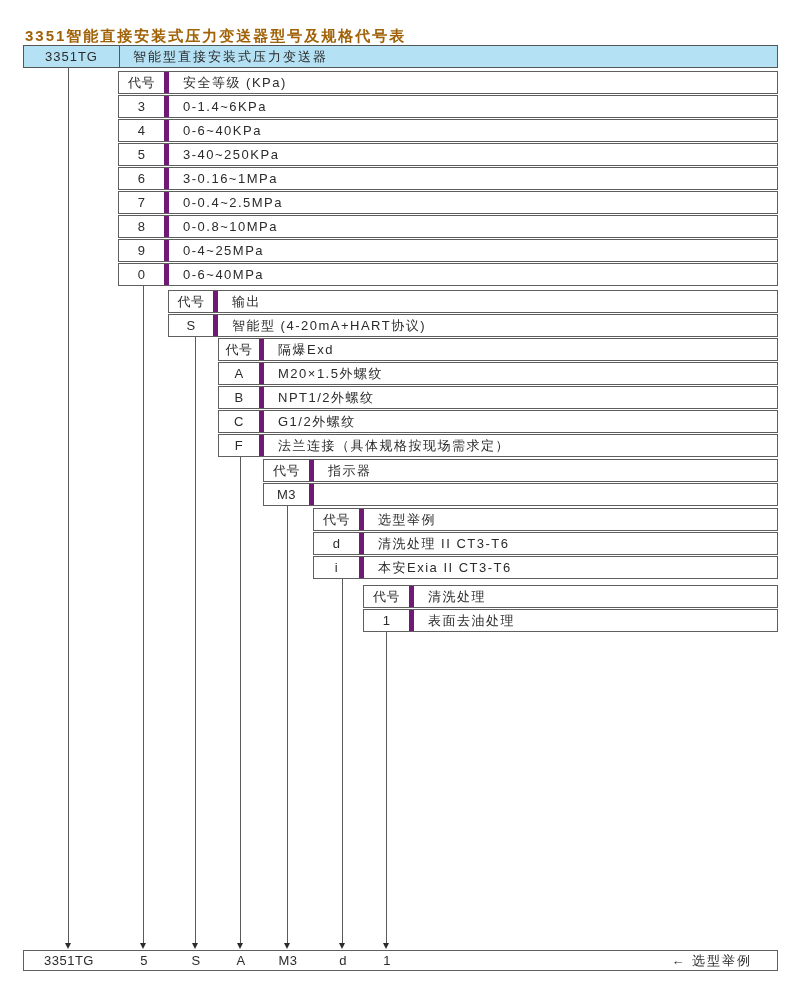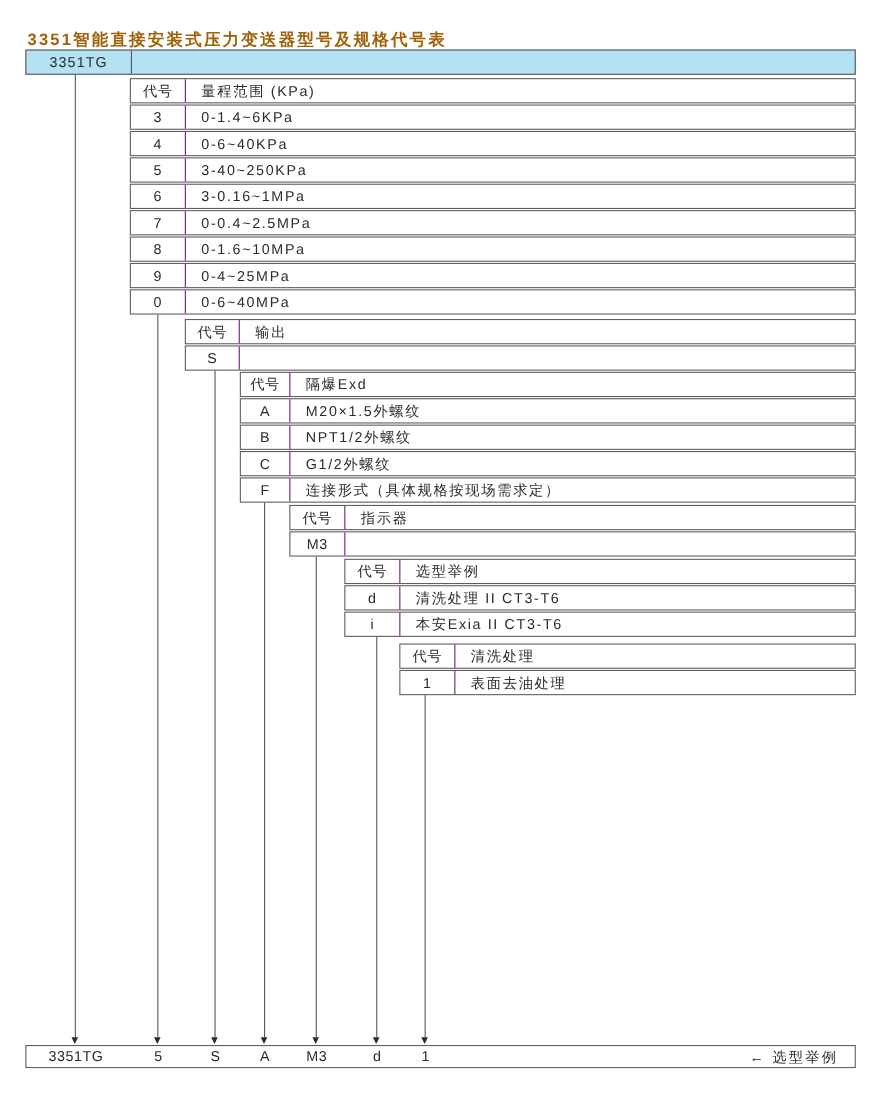--- a/index.html
+++ b/index.html
@@ -15,52 +15,53 @@
     font-size:13px;}
   .model-bar .mcode{width:95px;display:flex;align-items:center;justify-content:center;
     border-right:1px solid #565656;letter-spacing:1px;}
   .model-bar .mname{display:flex;align-items:center;padding-left:13px;letter-spacing:2px;}
 
   
   .tbl{position:absolute;box-sizing:border-box;}
   .row{display:flex;height:23px;box-sizing:border-box;border:1px solid #5f5f5f;
     margin-bottom:1px;background:#fff;font-size:13px;}
   .row .code{display:flex;align-items:center;justify-content:center;
-    border-right:1px solid #701a75;box-sizing:border-box;letter-spacing:0.5px;}
+    border-right:5px solid #701a75;box-sizing:border-box;letter-spacing:0.5px;}
   .row .label{display:flex;align-items:center;padding-left:14px;letter-spacing:1.5px;}
   .w50 .code{width:50px;}
   .w49 .code{width:49px;}
   .w45 .code{width:45px;}
 
   
   .vline{position:absolute;width:1px;background:#5a5a5a;}
   .arrow{position:absolute;width:0;height:0;border-left:3px solid transparent;
     border-right:3px solid transparent;border-top:6px solid #2b2b2b;}
 
   
   .example-bar{position:absolute;left:23px;top:950px;width:755px;height:21px;
     border:1px solid #5f5f5f;box-sizing:border-box;font-size:13px;background:#fff;}
   .excode{position:absolute;transform:translateX(-50%);line-height:19px;letter-spacing:0.5px;}
-  .exnote{position:absolute;right:15px;line-height:19px;letter-spacing:2px;}
+  .exnote{position:absolute;right:25px;line-height:19px;letter-spacing:2px;}
 </style>
 </head>
 <body>
 
 <div class="page">
 
   <div class="page-title">3351智能直接安装式压力变送器型号及规格代号表</div>
 
   <div class="model-bar">
     <div class="mcode">3351TG</div>
+    <div class="mname">智能型直接安装式压力变送器</div>
   </div>
 
   <div class="tbl w50" style="left:118px;top:71px;width:660px;">
     <div class="row">
       <div class="code">代号</div>
-      <div class="label">量程范围 (KPa)</div>
+      <div class="label">安全等级 (KPa)</div>
     </div>
     <div class="row">
       <div class="code">3</div>
       <div class="label">0-1.4~6KPa</div>
     </div>
     <div class="row">
       <div class="code">4</div>
       <div class="label">0-6~40KPa</div>
     </div>
     <div class="row">
@@ -70,39 +71,40 @@
     <div class="row">
       <div class="code">6</div>
       <div class="label">3-0.16~1MPa</div>
     </div>
     <div class="row">
       <div class="code">7</div>
       <div class="label">0-0.4~2.5MPa</div>
     </div>
     <div class="row">
       <div class="code">8</div>
-      <div class="label">0-1.6~10MPa</div>
+      <div class="label">0-0.8~10MPa</div>
     </div>
     <div class="row">
       <div class="code">9</div>
       <div class="label">0-4~25MPa</div>
     </div>
     <div class="row">
       <div class="code">0</div>
       <div class="label">0-6~40MPa</div>
     </div>
   </div>
 
   <div class="tbl w49" style="left:168px;top:290px;width:610px;">
     <div class="row">
       <div class="code">代号</div>
       <div class="label">输出</div>
     </div>
     <div class="row">
       <div class="code">S</div>
+      <div class="label">智能型 (4-20mA+HART协议)</div>
     </div>
   </div>
 
   <div class="tbl w45" style="left:218px;top:338px;width:560px;">
     <div class="row">
       <div class="code">代号</div>
       <div class="label">隔爆Exd</div>
     </div>
     <div class="row">
       <div class="code">A</div>
@@ -111,21 +113,21 @@
     <div class="row">
       <div class="code">B</div>
       <div class="label">NPT1/2外螺纹</div>
     </div>
     <div class="row">
       <div class="code">C</div>
       <div class="label">G1/2外螺纹</div>
     </div>
     <div class="row">
       <div class="code">F</div>
-      <div class="label">连接形式（具体规格按现场需求定）</div>
+      <div class="label">法兰连接（具体规格按现场需求定）</div>
     </div>
   </div>
 
   <div class="tbl w50" style="left:263px;top:459px;width:515px;">
     <div class="row">
       <div class="code">代号</div>
       <div class="label">指示器</div>
     </div>
     <div class="row">
       <div class="code">M3</div>

